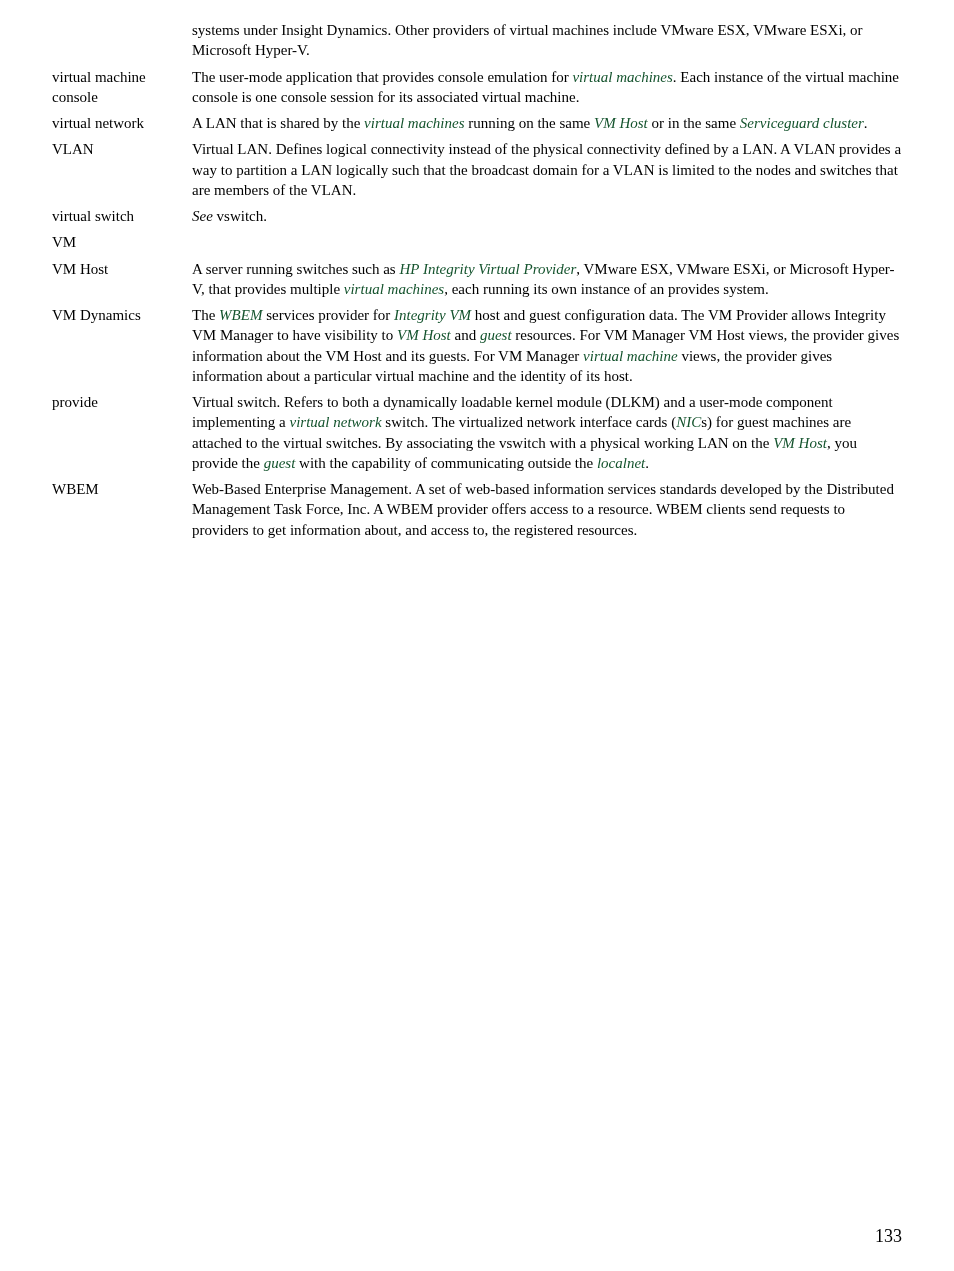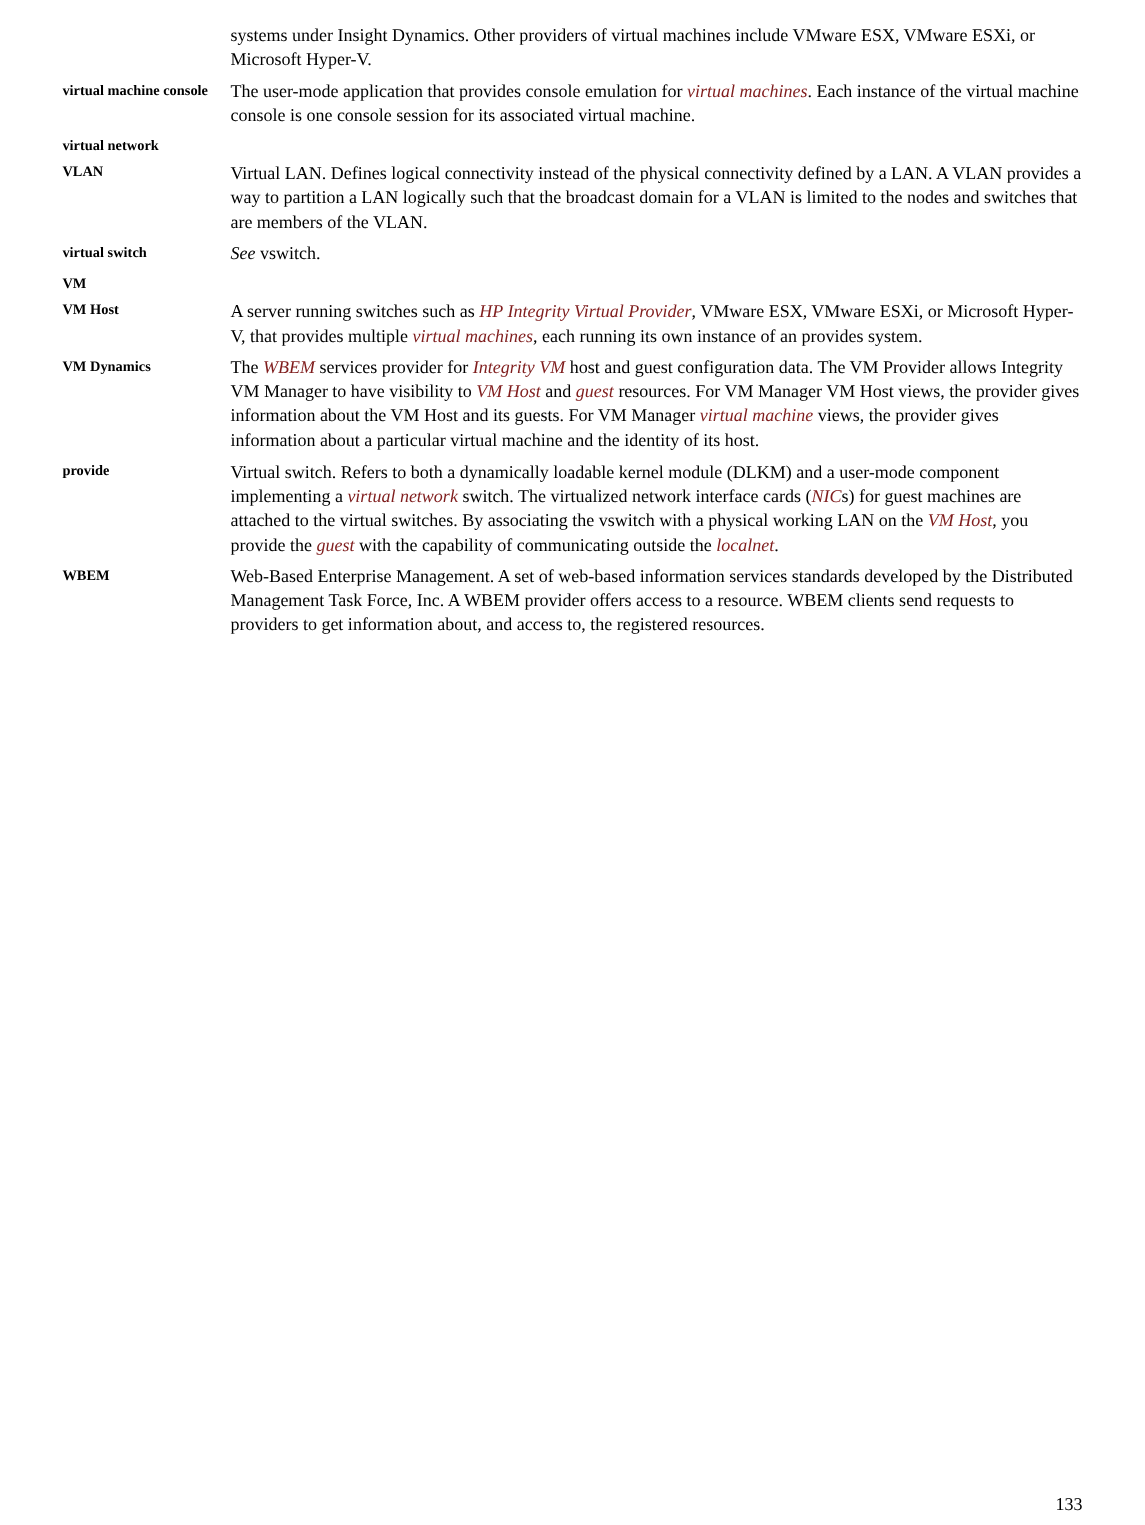--- a/index.html
+++ b/index.html
@@ -16,60 +16,61 @@
   .content {
     padding: 20px 52px 0 52px;
   }
   .entry {
     display: flex;
     align-items: flex-start;
     margin-bottom: 6px;
   }
   .term {
     flex: 0 0 132px;
-    font-weight: bold;
-    font-size: 12px;
+    font-weight: normal;
+    font-size: 15px;
     line-height: 1.35;
     padding-right: 8px;
   }
   .def {
     flex: 1;
     font-size: 15px;
     line-height: 1.35;
   }
   .continuation .term {
     visibility: hidden; 
   }
   .link {
-    color: #7f1d1d;
+    color: #14532d;
   }
   .italic {
     font-style: italic;
   }
   .pagenum {
     position: absolute;
-    bottom: 8px;
+    bottom: 24px;
     right: 52px;
-    font-size: 15px;
+    font-size: 18px;
   }
 </style>
 </head>
 <body>
 
 <div class="content">
     <div class="entry continuation">
       <div class="term">&nbsp;</div>
       <div class="def"><span>systems under Insight Dynamics. Other providers of virtual machines include VMware ESX, VMware ESXi, or Microsoft Hyper-V.</span></div>
     </div>
     <div class="entry">
       <div class="term">virtual machine console</div>
       <div class="def"><span>The user-mode application that provides console emulation for </span><span class="link italic">virtual machines</span><span>. Each instance of the virtual machine console is one console session for its associated virtual machine.</span></div>
     </div>
     <div class="entry">
       <div class="term">virtual network</div>
+      <div class="def"><span>A LAN that is shared by the </span><span class="link italic">virtual machines</span><span> running on the same </span><span class="link italic">VM Host</span><span> or in the same </span><span class="link italic">Serviceguard cluster</span><span>.</span></div>
     </div>
     <div class="entry">
       <div class="term">VLAN</div>
       <div class="def"><span>Virtual LAN. Defines logical connectivity instead of the physical connectivity defined by a LAN. A VLAN provides a way to partition a LAN logically such that the broadcast domain for a VLAN is limited to the nodes and switches that are members of the VLAN.</span></div>
     </div>
     <div class="entry">
       <div class="term">virtual switch</div>
       <div class="def"><span class="italic">See</span><span> vswitch.</span></div>
     </div>
     <div class="entry">

